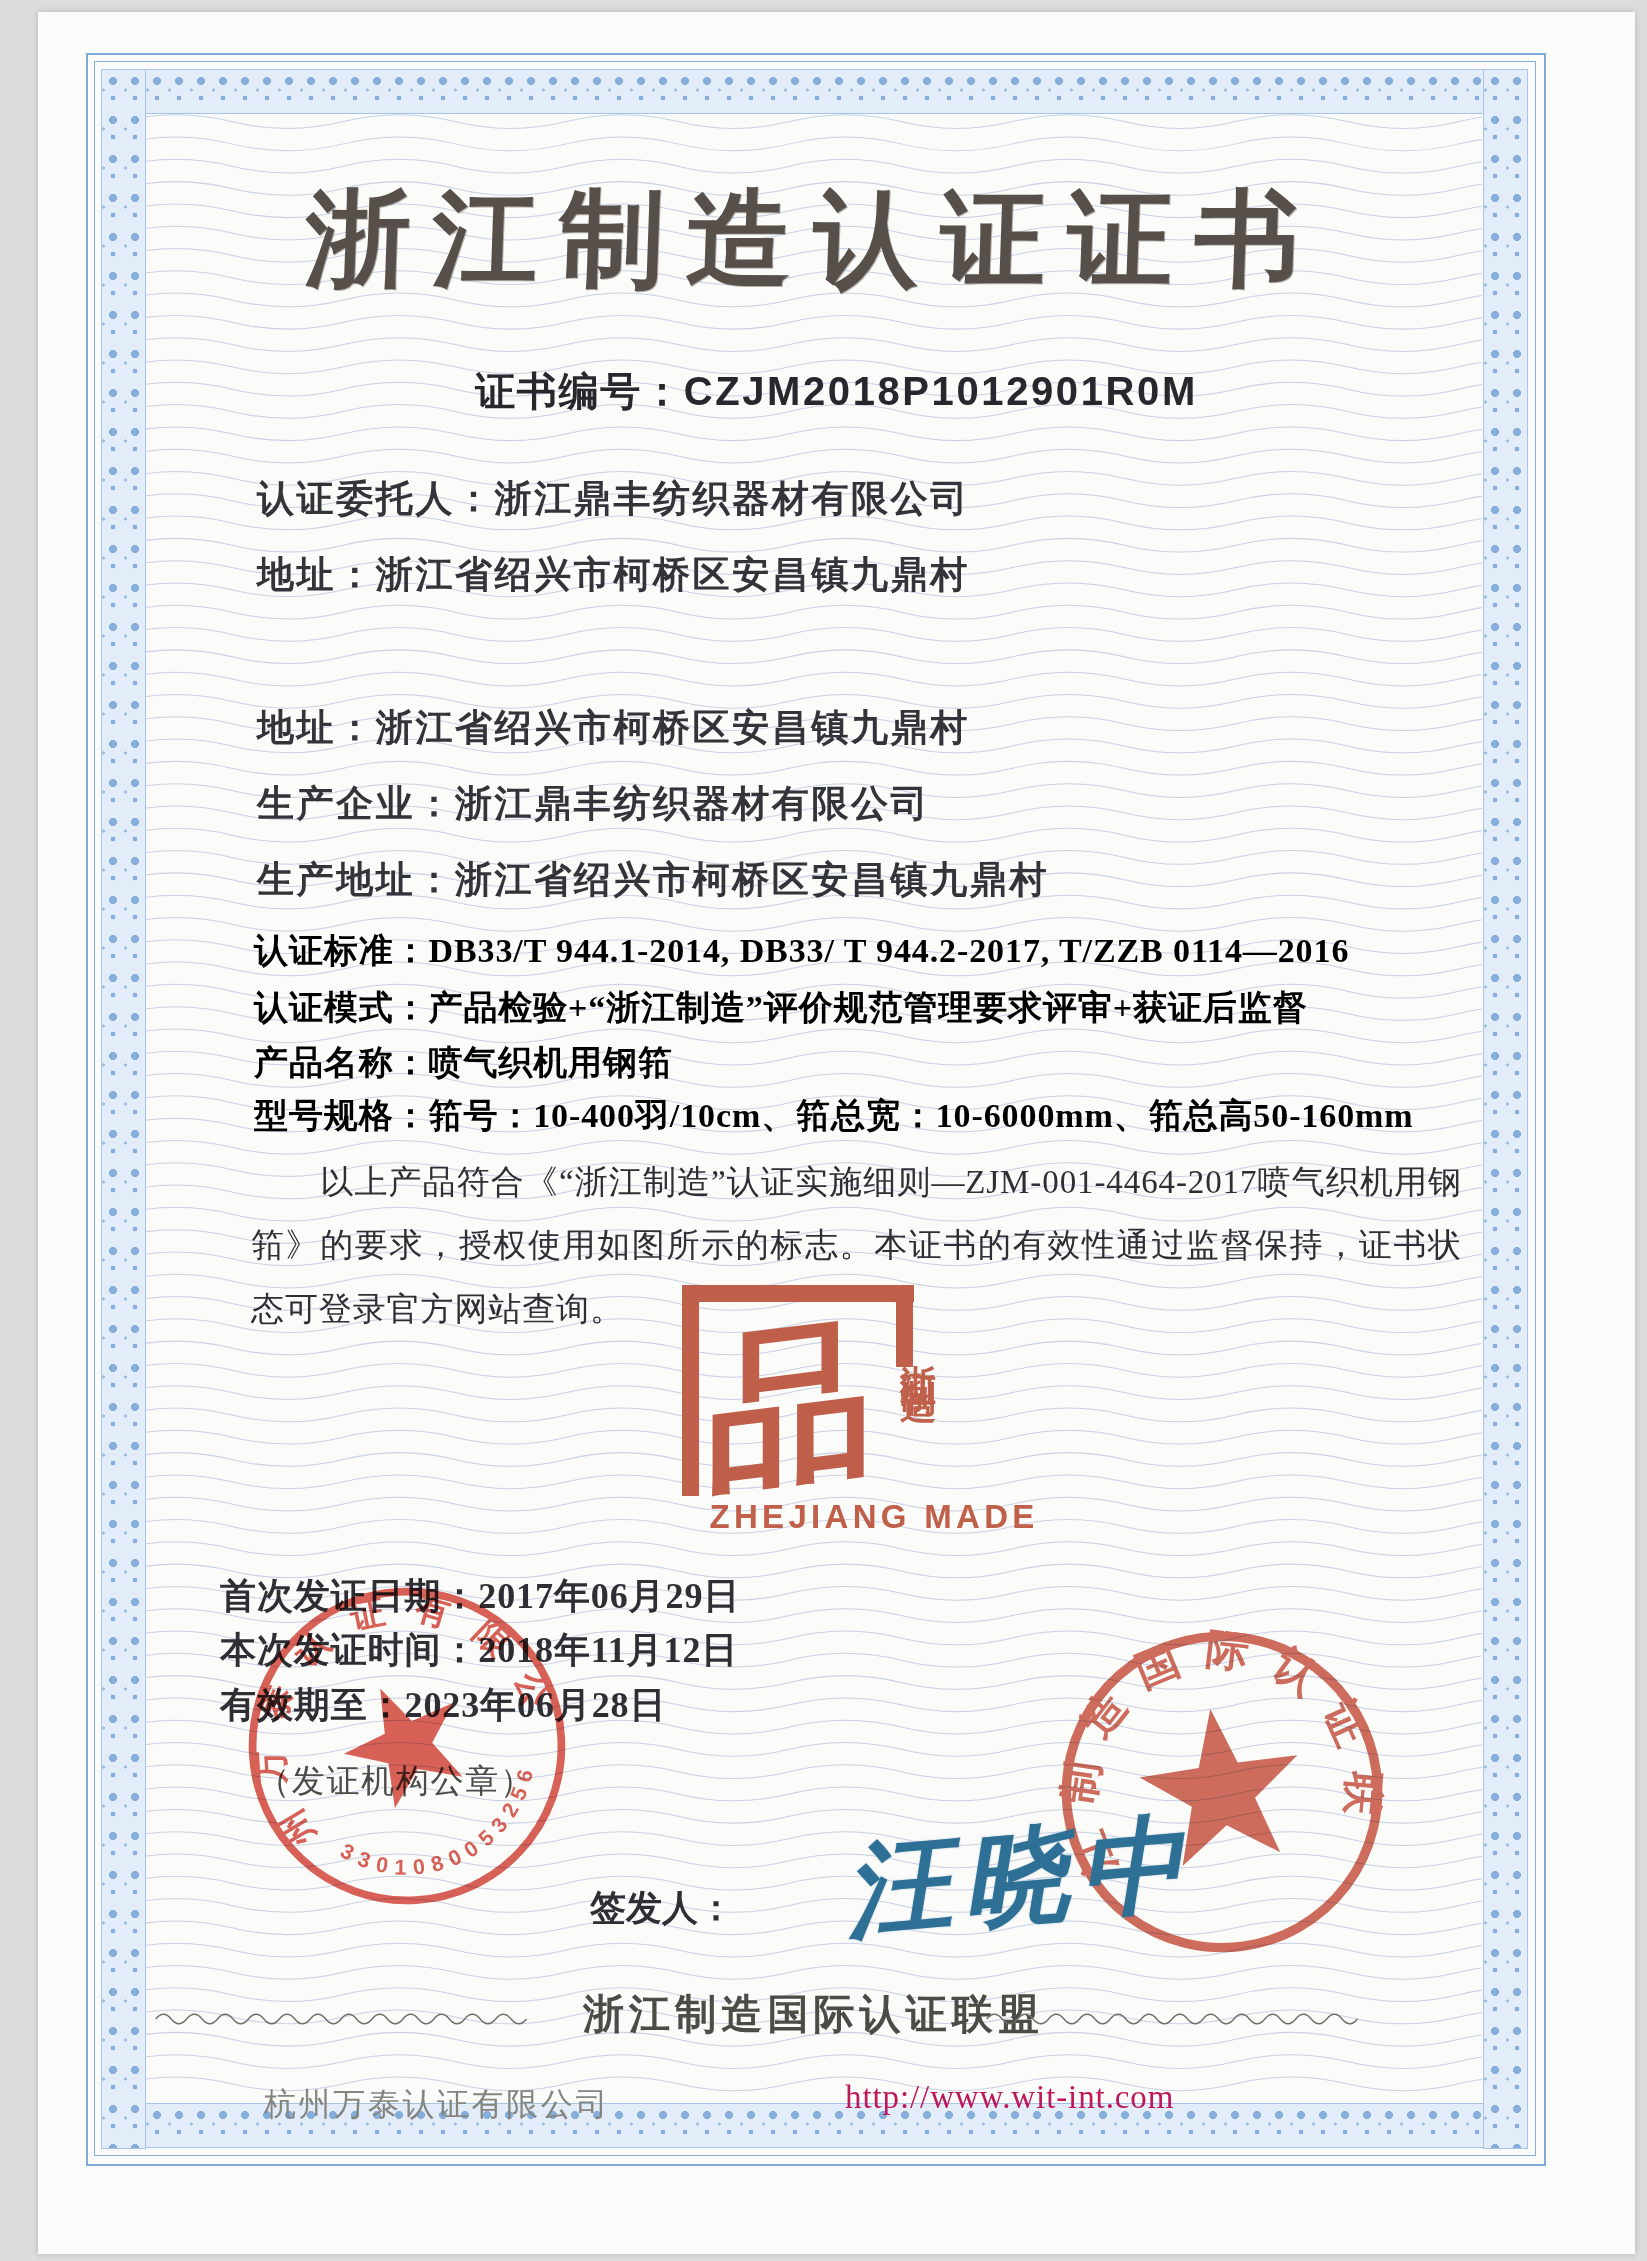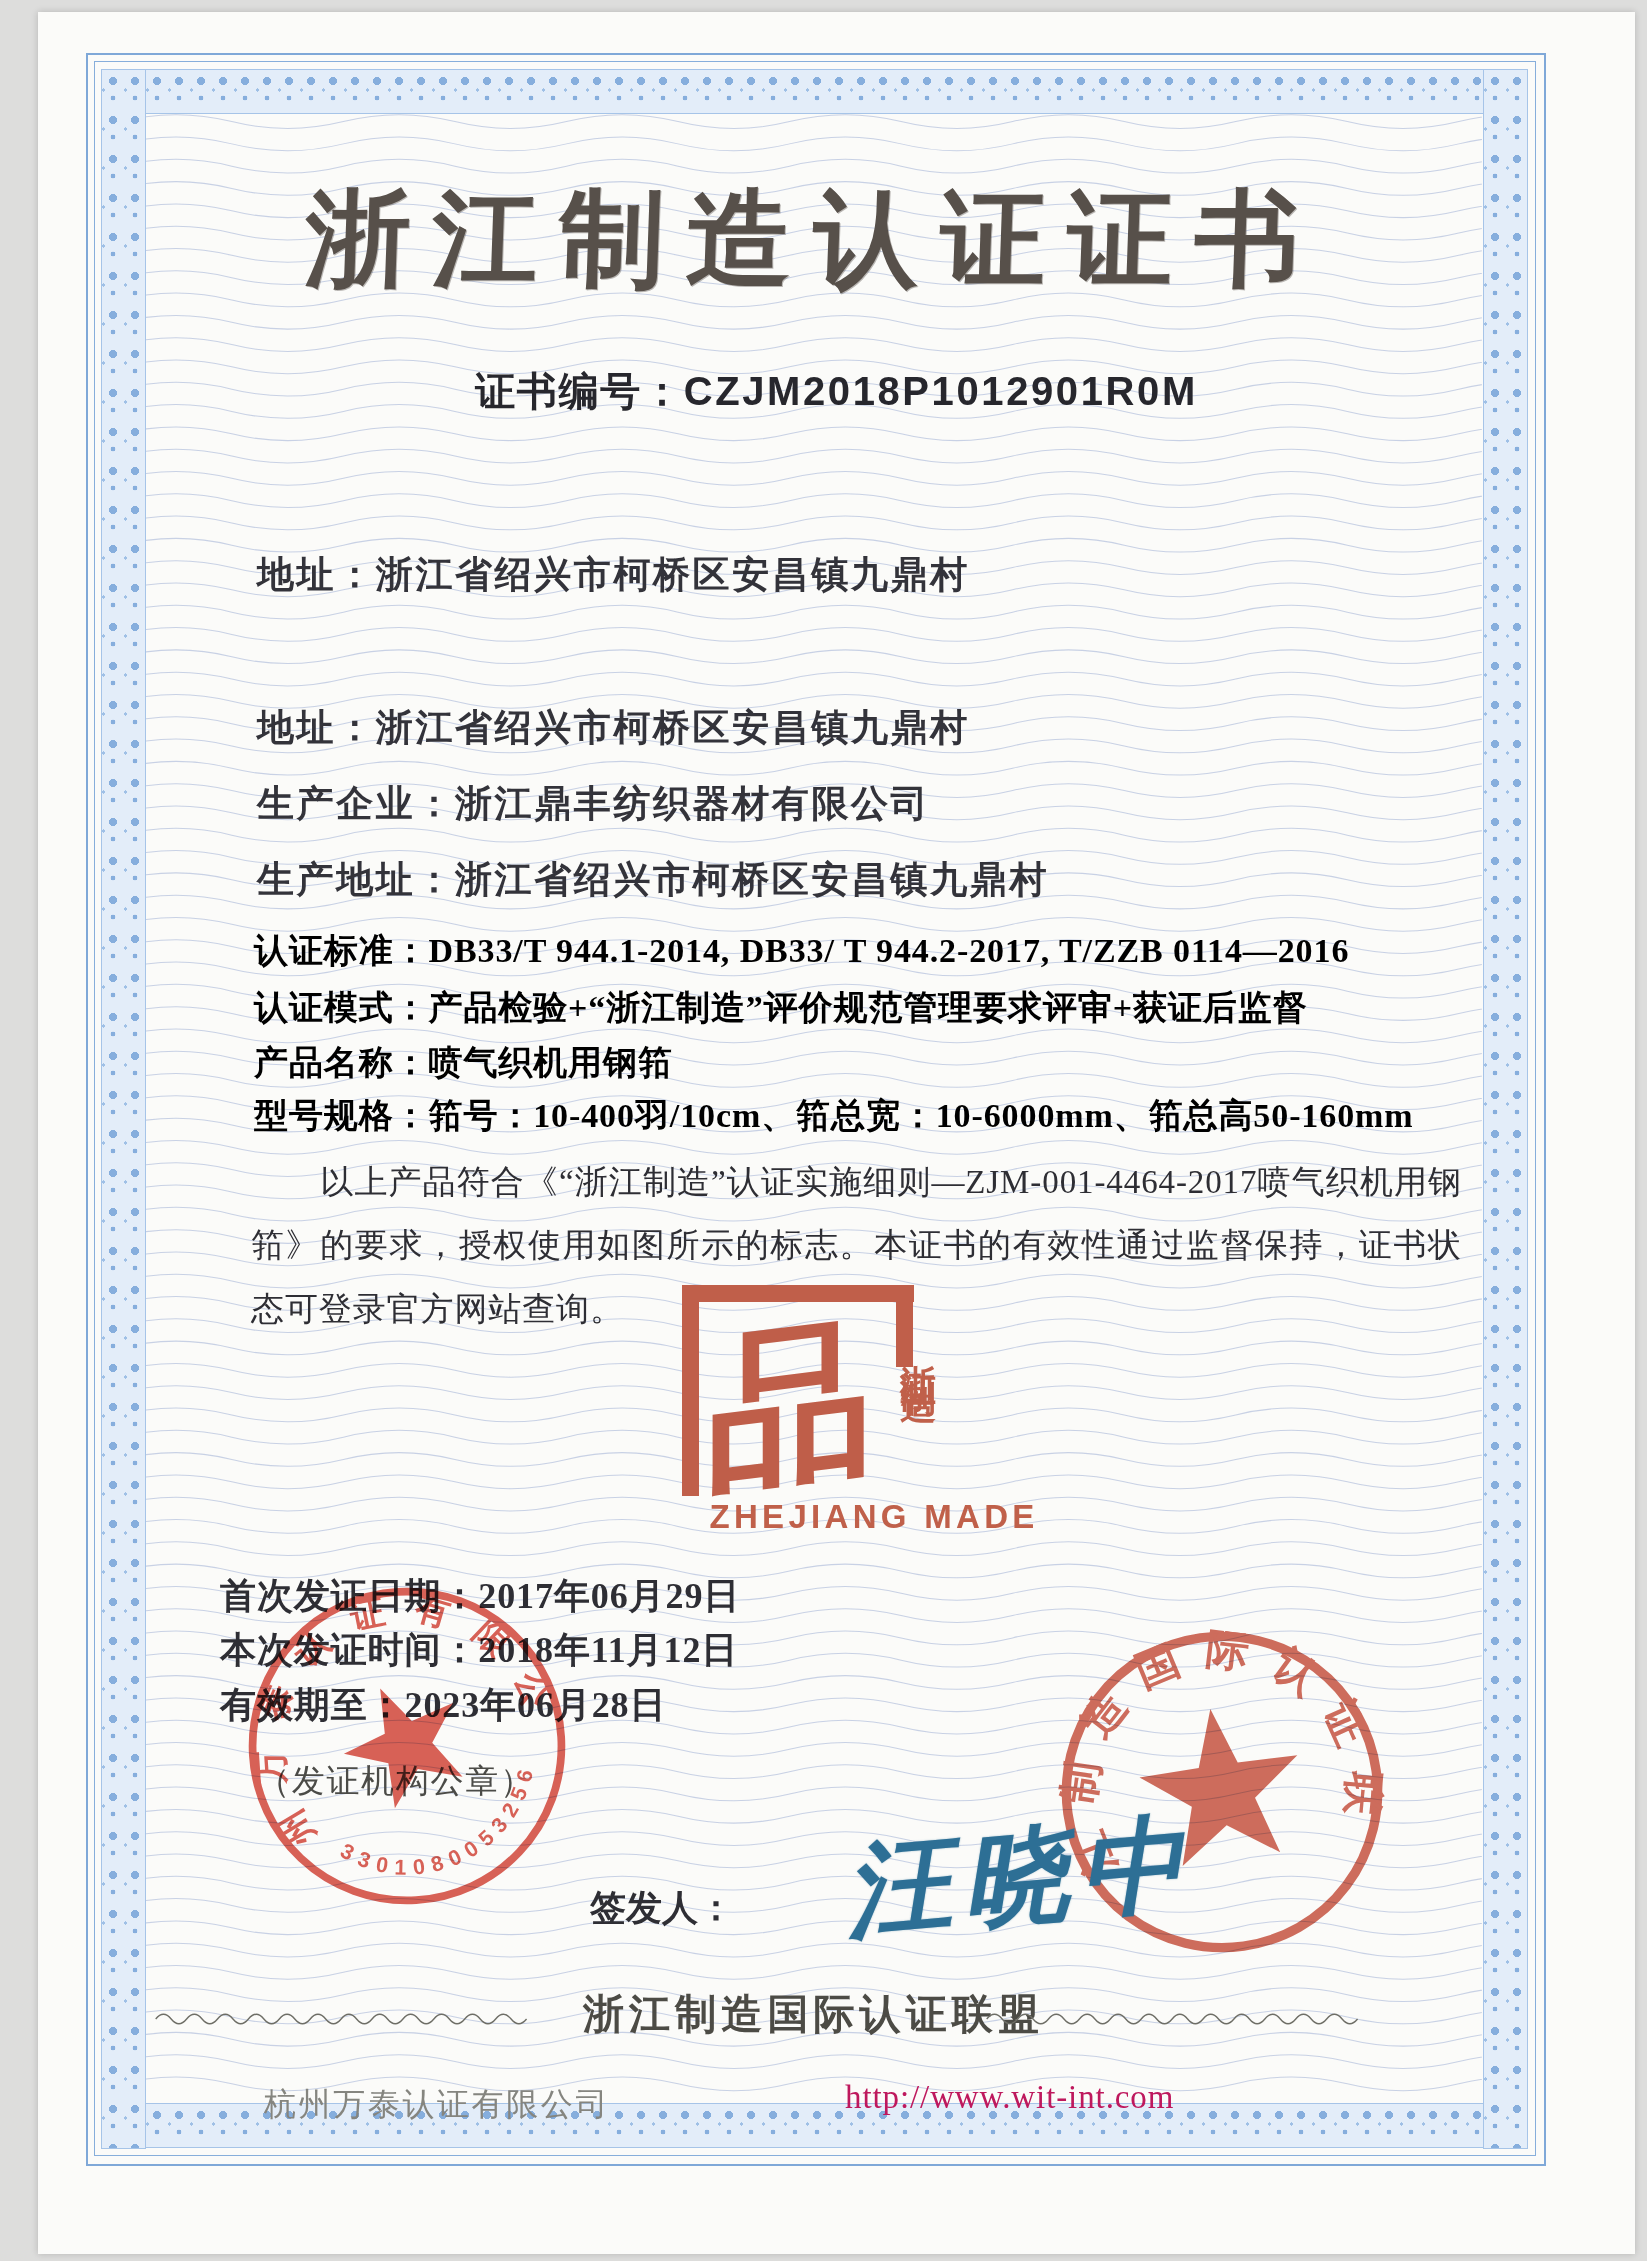--- a/index.html
+++ b/index.html
@@ -211,20 +211,21 @@
         <path d="M-30 2272 q65 -16 130 0 t130 0 t130 0 t130 0 t130 0 t130 0 t130 0 t130 0 t130 0 t130 0 t130 0 t130 0 t130 0 t130 0"></path>
         <path d="M-30 2298 q65 -16 130 0 t130 0 t130 0 t130 0 t130 0 t130 0 t130 0 t130 0 t130 0 t130 0 t130 0 t130 0 t130 0 t130 0"></path>
       </svg>
   </div>
 
   <div class="title">浙江制造认证证书</div>
   <div class="certno">
     <span>证书编号：</span><span class="num">CZJM2018P1012901R0M</span>
   </div>
 
+  <div class="pline" style="top:474px">认证委托人：浙江鼎丰纺织器材有限公司</div>
   <div class="pline" style="top:550px">地址：浙江省绍兴市柯桥区安昌镇九鼎村</div>
   <div class="pline" style="top:703px">地址：浙江省绍兴市柯桥区安昌镇九鼎村</div>
   <div class="pline" style="top:779px">生产企业：浙江鼎丰纺织器材有限公司</div>
   <div class="pline" style="top:855px">生产地址：浙江省绍兴市柯桥区安昌镇九鼎村</div>
 
   <div class="dline" style="top:928px">认证标准：DB33/T 944.1-2014, DB33/ T 944.2-2017, T/ZZB 0114—2016</div>
   <div class="dline" style="top:985px">认证模式：产品检验+“浙江制造”评价规范管理要求评审+获证后监督</div>
   <div class="dline" style="top:1040px">产品名称：喷气织机用钢筘</div>
   <div class="dline" style="top:1093px">型号规格：筘号：10-400羽/10cm、筘总宽：10-6000mm、筘总高50-160mm</div>
 

